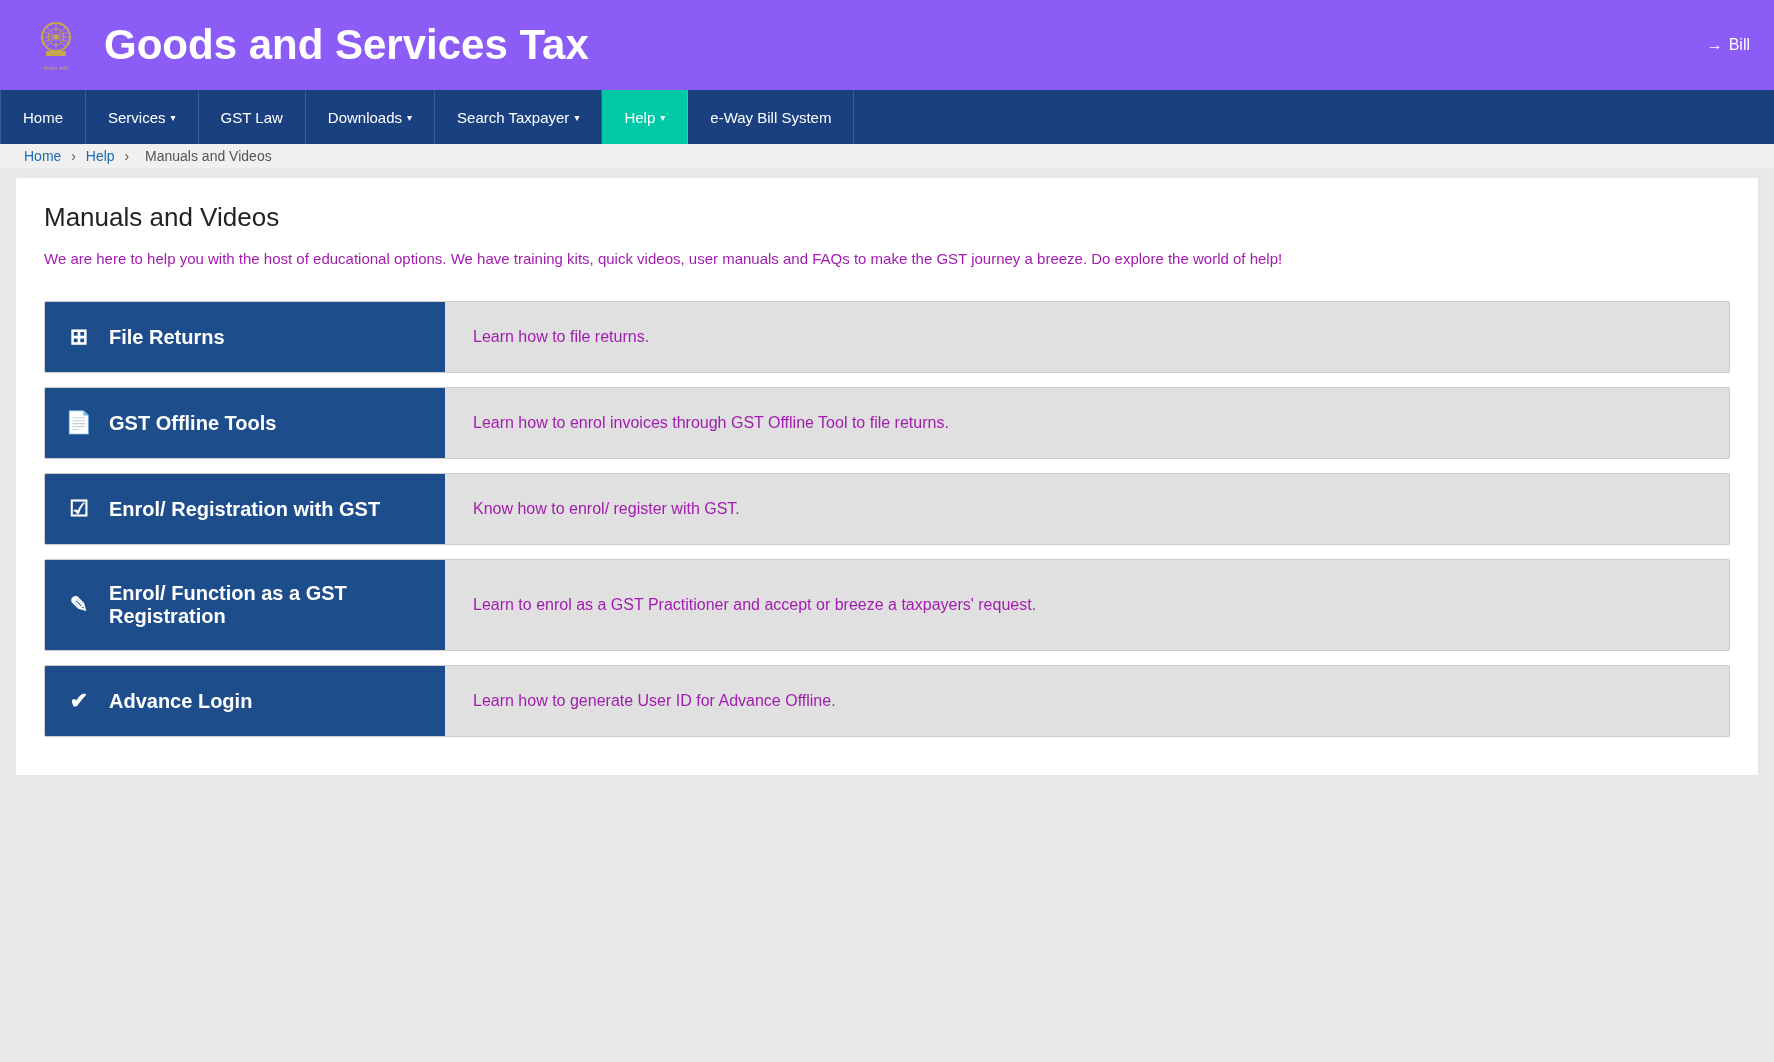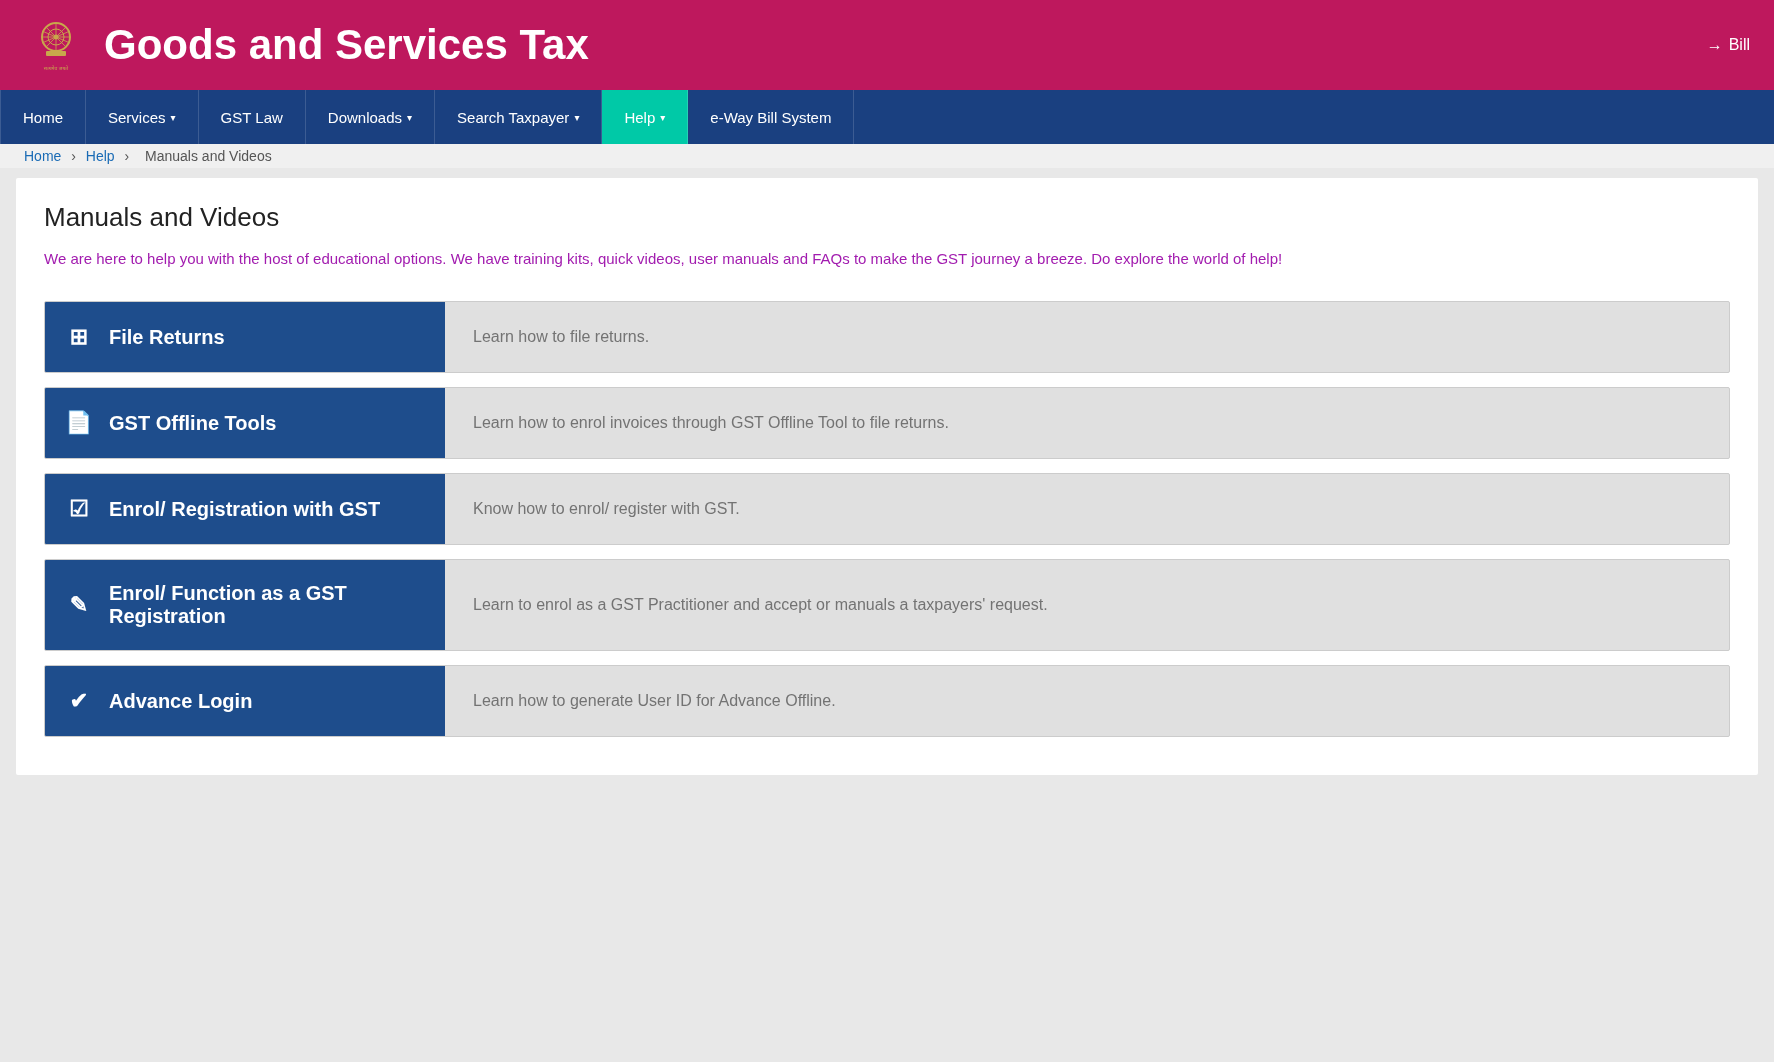--- a/index.html
+++ b/index.html
@@ -1,20 +1,20 @@
 <!DOCTYPE html>
 <html><head>
   <meta charset="utf-8">
   <style>
     * { box-sizing: border-box; margin: 0; padding: 0; }
     body { font-family: Arial, sans-serif; background: #e8e8e8; min-height: 1062px; }
 
     
     .header {
-      background: #be185d;
+      background: #8b5cf6;
       display: flex;
       align-items: center;
       justify-content: space-between;
       padding: 10px 24px;
       min-height: 90px;
     }
     .header-left {
       display: flex;
       align-items: center;
       gap: 16px;
@@ -131,21 +131,21 @@
     .card-icon {
       font-size: 22px;
       min-width: 28px;
       text-align: center;
     }
     .card-desc {
       display: flex;
       align-items: center;
       padding: 22px 28px;
       font-size: 16px;
-      color: #737373;
+      color: #a21caf;
       flex: 1;
     }
   </style>
 </head>
 <body>
 
 <div class="header">
   <div class="header-left">
     <div class="logo">
       <svg viewBox="0 0 60 60" xmlns="http://www.w3.org/2000/svg">
@@ -215,21 +215,21 @@
           <span class="card-icon">☑</span>
           <span>Enrol/ Registration with GST</span>
         </div>
         <div class="card-desc">Know how to enrol/ register with GST.</div>
       </div>
       <div class="card-row">
         <div class="card-label">
           <span class="card-icon">✎</span>
           <span>Enrol/ Function as a GST Registration</span>
         </div>
-        <div class="card-desc">Learn to enrol as a GST Practitioner and accept or manuals a taxpayers' request.</div>
+        <div class="card-desc">Learn to enrol as a GST Practitioner and accept or breeze a taxpayers' request.</div>
       </div>
       <div class="card-row">
         <div class="card-label">
           <span class="card-icon">✔</span>
           <span>Advance Login</span>
         </div>
         <div class="card-desc">Learn how to generate User ID for Advance Offline.</div>
       </div>
     </div>
 </div>

